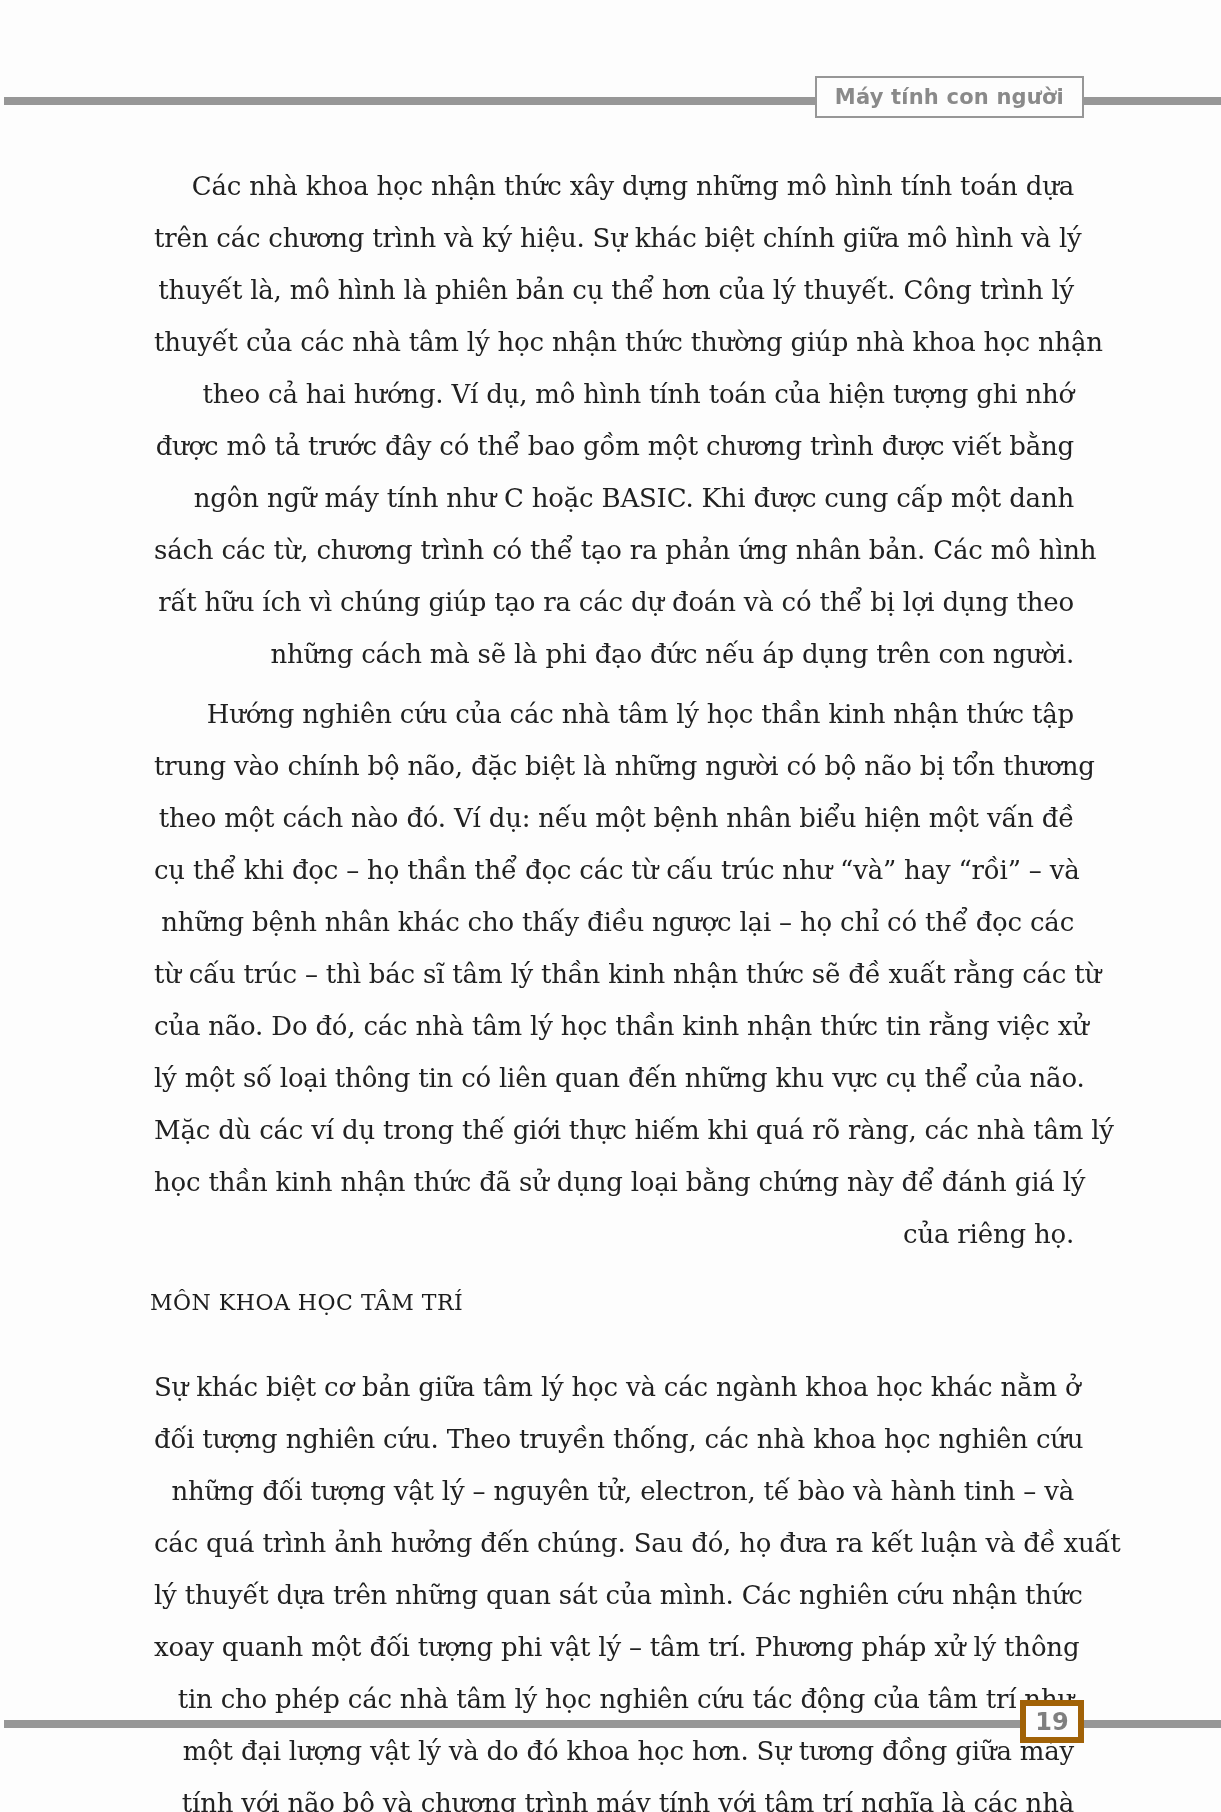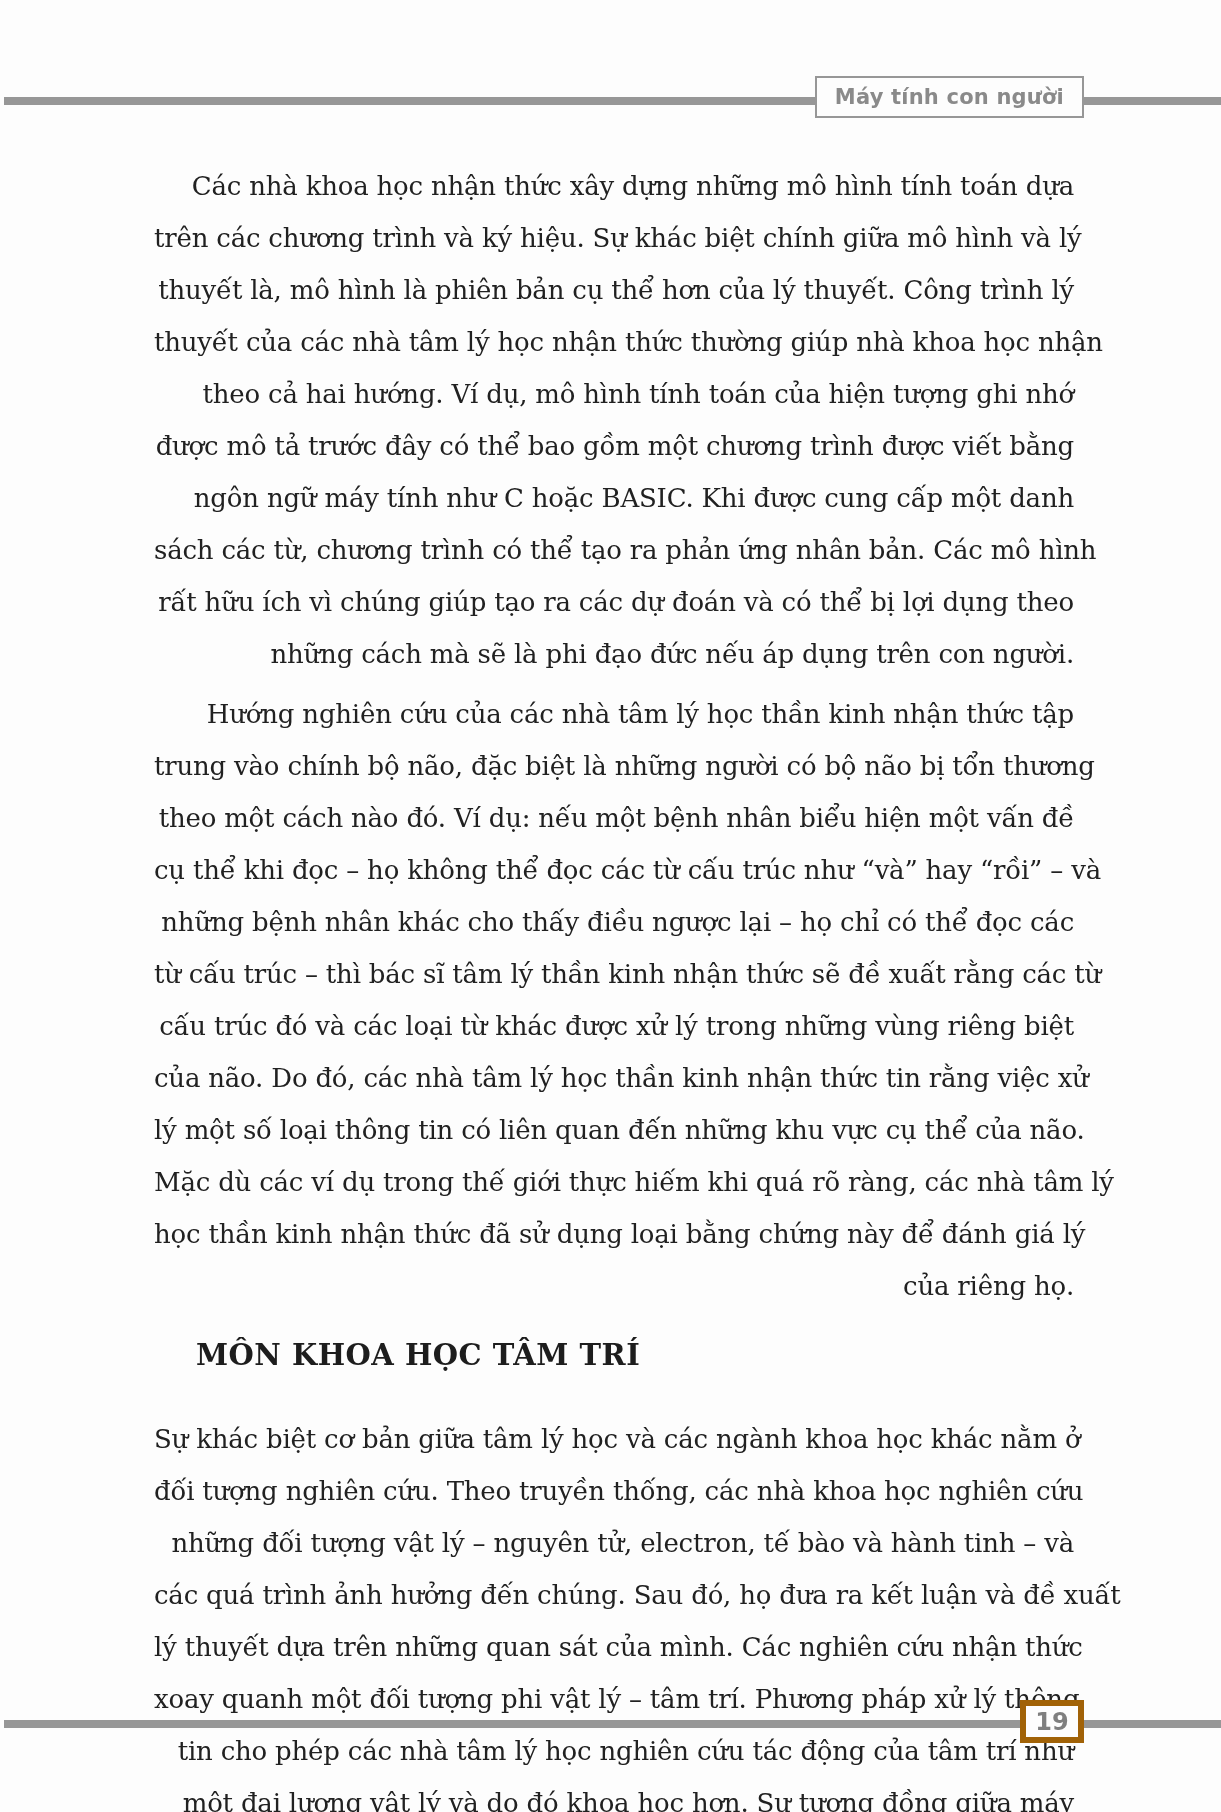--- a/index.html
+++ b/index.html
@@ -33,24 +33,23 @@
   }
 
   
   .content {
     position: absolute; left: 138px; top: 148px; width: 944px;
   }
   .para { font-size: 26px; line-height: 44px; text-align: right; }
   .line { display: block; white-space: nowrap; letter-spacing: -0.2px; }
   .line.indent { padding-left: 34px; }
   .heading {
-    font-size: 29px; font-weight: bold; line-height: 44px;
+    font-size: 22px; font-weight: normal; line-height: 44px;
     letter-spacing: 0.5px; color: #1d1d1d;
     margin-top: 13px;
-    margin-left: 46px;
   }
   .para.after-heading { margin-top: 28px; }
 
   
   .footer-rule {
     position: absolute; top: 1716px; left: 0; width: 1221px; height: 2px;
     background: #979797;
   }
   .page-number-box {
     position: absolute; top: 1696px; left: 1016px; width: 64px; height: 43px;
@@ -86,24 +85,23 @@
       <span class="line">ngôn ngữ máy tính như C hoặc BASIC. Khi được cung cấp một danh</span>
       <span class="line">sách các từ, chương trình có thể tạo ra phản ứng nhân bản. Các mô hình</span>
       <span class="line">rất hữu ích vì chúng giúp tạo ra các dự đoán và có thể bị lợi dụng theo</span>
       <span class="line">những cách mà sẽ là phi đạo đức nếu áp dụng trên con người.</span>
     </p>
 
     <p class="para">
       <span class="line indent">Hướng nghiên cứu của các nhà tâm lý học thần kinh nhận thức tập</span>
       <span class="line">trung vào chính bộ não, đặc biệt là những người có bộ não bị tổn thương</span>
       <span class="line">theo một cách nào đó. Ví dụ: nếu một bệnh nhân biểu hiện một vấn đề</span>
-      <span class="line">cụ thể khi đọc – họ không thể đọc các từ cấu trúc như “và” hay “rồi” – và</span>
+      <span class="line">cụ thể khi đọc – họ thần thể đọc các từ cấu trúc như “và” hay “rồi” – và</span>
       <span class="line">những bệnh nhân khác cho thấy điều ngược lại – họ chỉ có thể đọc các</span>
       <span class="line">từ cấu trúc – thì bác sĩ tâm lý thần kinh nhận thức sẽ đề xuất rằng các từ</span>
-      <span class="line">cấu trúc đó và các loại từ khác được xử lý trong những vùng riêng biệt</span>
       <span class="line">của não. Do đó, các nhà tâm lý học thần kinh nhận thức tin rằng việc xử</span>
       <span class="line">lý một số loại thông tin có liên quan đến những khu vực cụ thể của não.</span>
       <span class="line">Mặc dù các ví dụ trong thế giới thực hiếm khi quá rõ ràng, các nhà tâm lý</span>
       <span class="line">học thần kinh nhận thức đã sử dụng loại bằng chứng này để đánh giá lý</span>
       <span class="line">của riêng họ.</span>
     </p>
 
     <h2 class="heading">MÔN KHOA HỌC TÂM TRÍ</h2>
 
     <p class="para after-heading">

